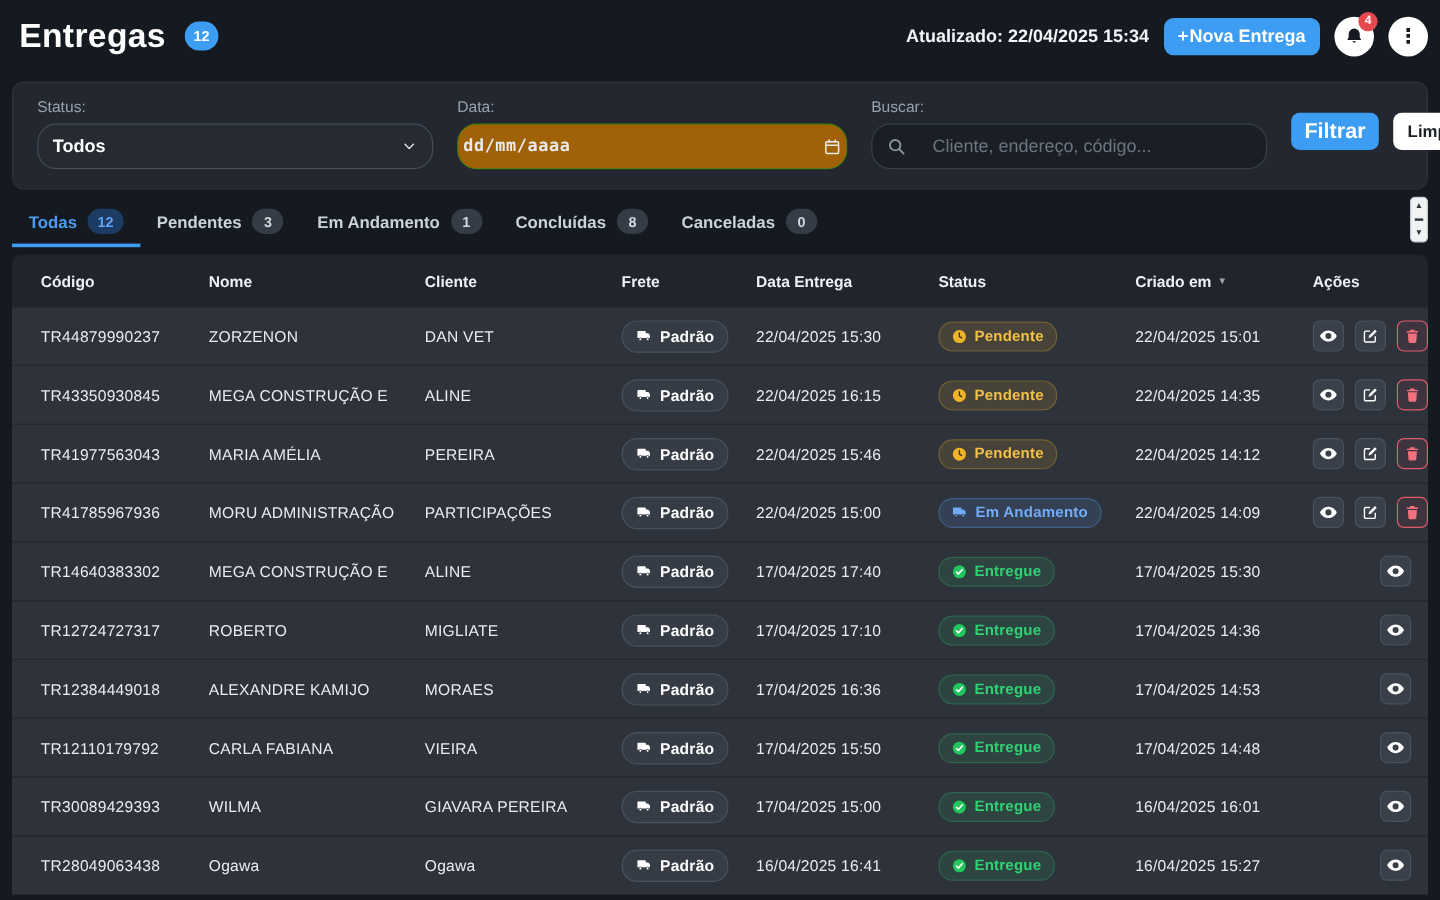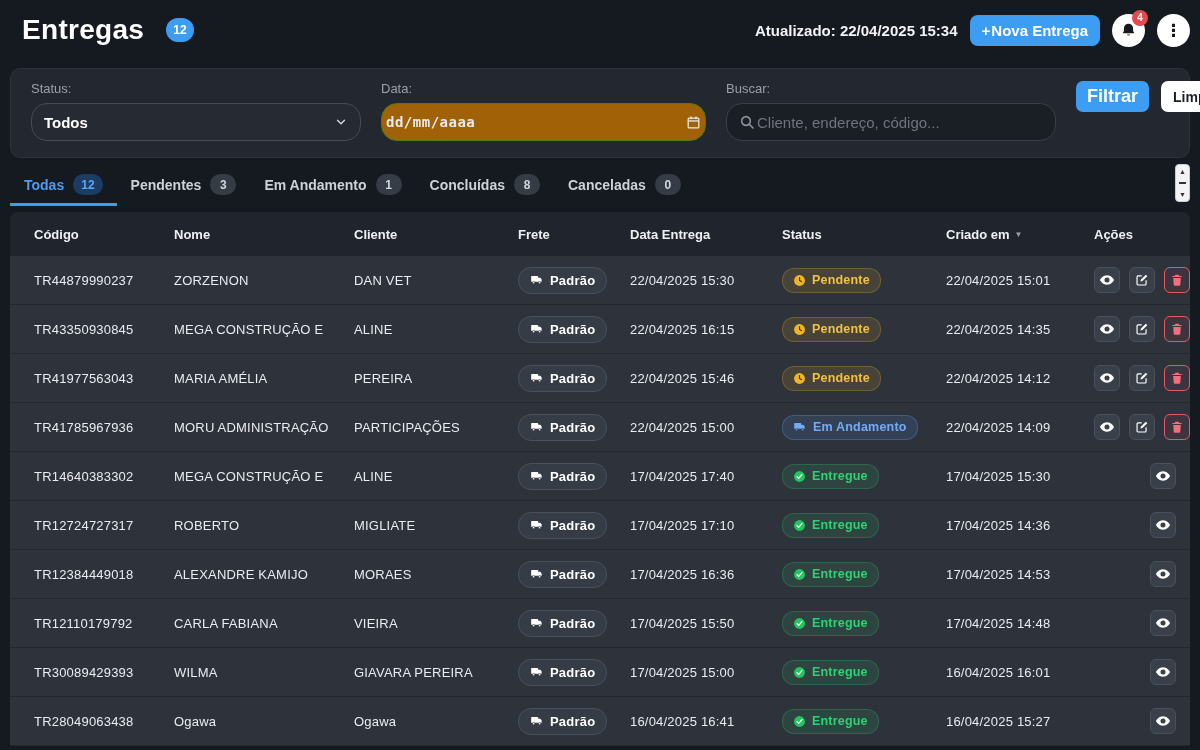--- a/index.html
+++ b/index.html
@@ -5,37 +5,37 @@
   html,body{margin:0;padding:0}
   body{
     width:1200px;height:750px;overflow:hidden;
     background:#151a21;color:#e9ecf0;
     font-family:"Liberation Sans","DejaVu Sans",sans-serif;
     -webkit-font-smoothing:antialiased;
   }
   
   .topbar{display:flex;align-items:center;justify-content:space-between;height:60px;padding:0 10px}
   .title-wrap{display:flex;align-items:center;gap:10px}
-  .page-title{font-size:28px;font-weight:800;color:#ffffff;margin:12px;letter-spacing:.3px}
+  .page-title{font-size:28px;font-weight:800;color:#ffffff;margin:6px;letter-spacing:.3px}
   .count-badge{background:#3d9df3;color:#fff;font-size:12px;font-weight:700;min-width:11px;height:24px;border-radius:12px;display:flex;align-items:center;justify-content:center;padding:0 7px}
   .topbar-right{display:flex;align-items:center;gap:12px}
   .updated{font-size:15px;font-weight:600;color:#f2f4f7}
   .btn-primary{background:#3d9df3;color:#fff;font-size:15px;font-weight:700;border:none;border-radius:8px;height:31px;padding:0 12px;display:flex;align-items:center;gap:1px;cursor:pointer;font-family:inherit}
   .circle-btn{width:33px;height:33px;border-radius:50%;background:#ffffff;border:none;display:flex;align-items:center;justify-content:center;position:relative;cursor:pointer;font-family:inherit}
   .notif-badge{position:absolute;top:-4px;right:-3px;background:#e5484d;color:#fff;font-size:10px;font-weight:700;width:16px;height:16px;border-radius:50%;display:flex;align-items:center;justify-content:center}
   .dots-glyph{font-size:17px;font-weight:900;color:#16191f;line-height:1}
   
-  .filter-card{margin:8px 10px 0;background:#23272f;border:1px solid #2d323b;border-radius:10px;padding:12px 20px 16px;display:flex;align-items:flex-start;gap:20px;box-sizing:border-box}
+  .filter-card{margin:8px 10px 0;background:#23272f;border:1px solid #2d323b;border-radius:10px;padding:12px 20px 16px;display:flex;align-items:center;gap:20px;box-sizing:border-box}
   .f-field{display:flex;flex-direction:column}
   .f-label{font-size:13px;color:#98a0ab;margin-bottom:7px}
   .control{height:38px;border-radius:16px;box-sizing:border-box;display:flex;align-items:center;cursor:pointer}
   .select-control{width:330px;background:#262b33;border:1px solid #454c57;padding:0 12px;justify-content:space-between;font-size:15px;font-weight:600;color:#fff}
   .date-control{width:325px;background:#a16207;border:1px solid #4d7c0f;padding:0 4px;justify-content:space-between}
   .date-text{font-family:"DejaVu Sans Mono","Liberation Mono",monospace;font-size:14px;font-weight:600;color:#e8eaee;letter-spacing:.5px}
-  .search-control{width:330px;background:#1a1e25;border:1px solid #39404a;padding:0 12px;gap:0}
+  .search-control{width:330px;background:#1a1e25;border:1px solid #39404a;padding:0 12px;gap:20px}
   .search-input{background:transparent;border:none;outline:none;color:#e8eaee;font-size:15px;width:100%;font-family:inherit}
   .search-input::placeholder{color:#6e7580}
   .filter-actions{display:flex;gap:12px;margin-left:auto;padding-bottom:4px}
   .btn-filter{background:#3d9df3;color:#fff;font-weight:700;font-size:18px;border:none;border-radius:7px;height:31px;padding:0 11px;cursor:pointer;font-family:inherit}
   .btn-clear{background:#ffffff;color:#1a1e25;font-weight:700;font-size:14px;border:none;border-radius:7px;height:31px;padding:0 12px;cursor:pointer;font-family:inherit}
   
   .tabs{display:flex;align-items:center;margin:10px 10px 0;position:relative;height:36px}
   .tab-list{display:flex;align-items:flex-end}
   .tab{display:flex;align-items:center;gap:9px;padding:8px 14px;background:none;border:none;font-size:14px;font-weight:600;color:#ccd2d9;border-bottom:3px solid transparent;cursor:pointer;font-family:inherit}
   .tab.active{color:#4d9bf1;border-bottom-color:#3d9df3}

